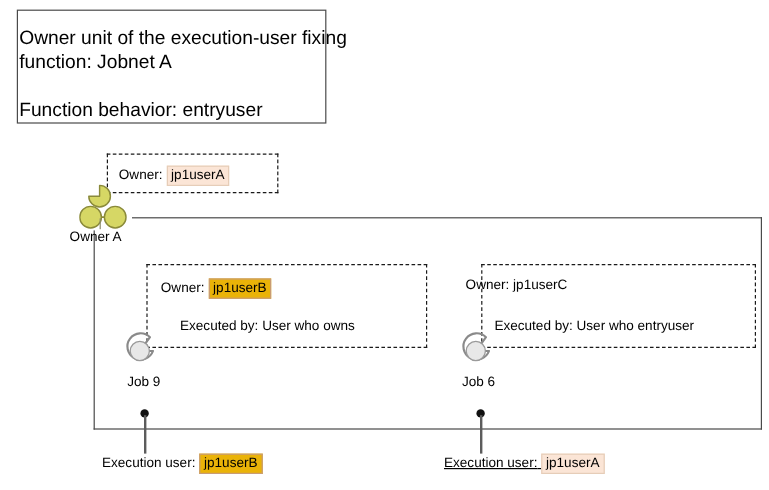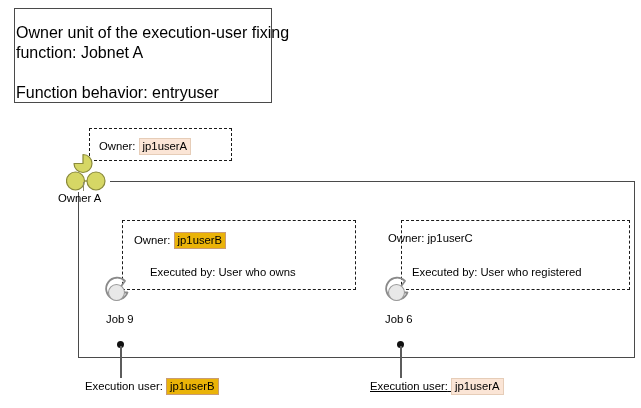--- a/index.html
+++ b/index.html
@@ -128,21 +128,21 @@
     <circle cx="15.5" cy="19.5" r="8" fill="#e8e8e8" stroke="#9a9a9a" stroke-width="1.1"></circle>
   </svg>
 </div>
 <div class="abs" id="job1-label">Job 9</div>
 
 <div class="abs conn-dot" id="job1-dot"></div>
 <div class="abs conn-stem" id="job1-stem"></div>
 
 <div class="abs dashed-box" id="job2-box"></div>
 <div class="abs" id="job2-owner"><span>Owner:</span> <span>jp1userC</span></div>
-<div class="abs" id="job2-exec">Executed by: User who registered</div>
+<div class="abs" id="job2-exec">Executed by: User who entryuser</div>
 
 <div class="abs job-icon" id="job2-icon">
   <svg width="34" height="34" viewBox="0 0 34 34">
     <path d="M 24 8 A 11 11 0 1 0 26.5 19.5 L 15.5 19.5 Z" fill="none" stroke="#8a8a8a" stroke-width="1.8" stroke-linejoin="round"></path>
     <circle cx="15.5" cy="19.5" r="8" fill="#e8e8e8" stroke="#9a9a9a" stroke-width="1.1"></circle>
   </svg>
 </div>
 <div class="abs" id="job2-label">Job 6</div>
 
 <div class="abs conn-dot" id="job2-dot"></div>

